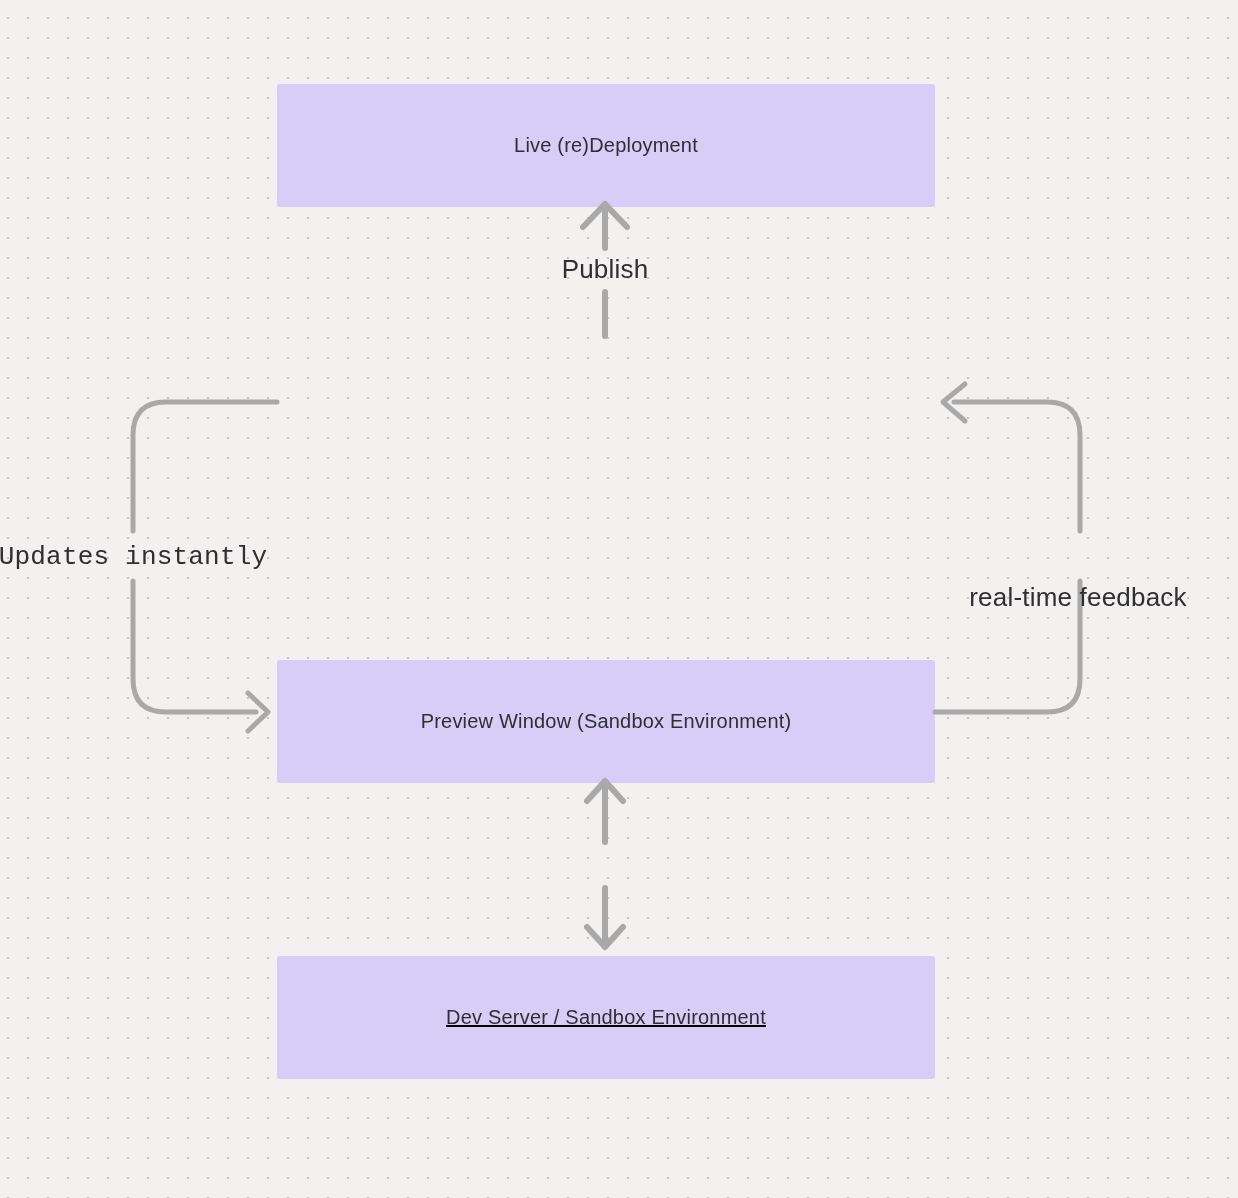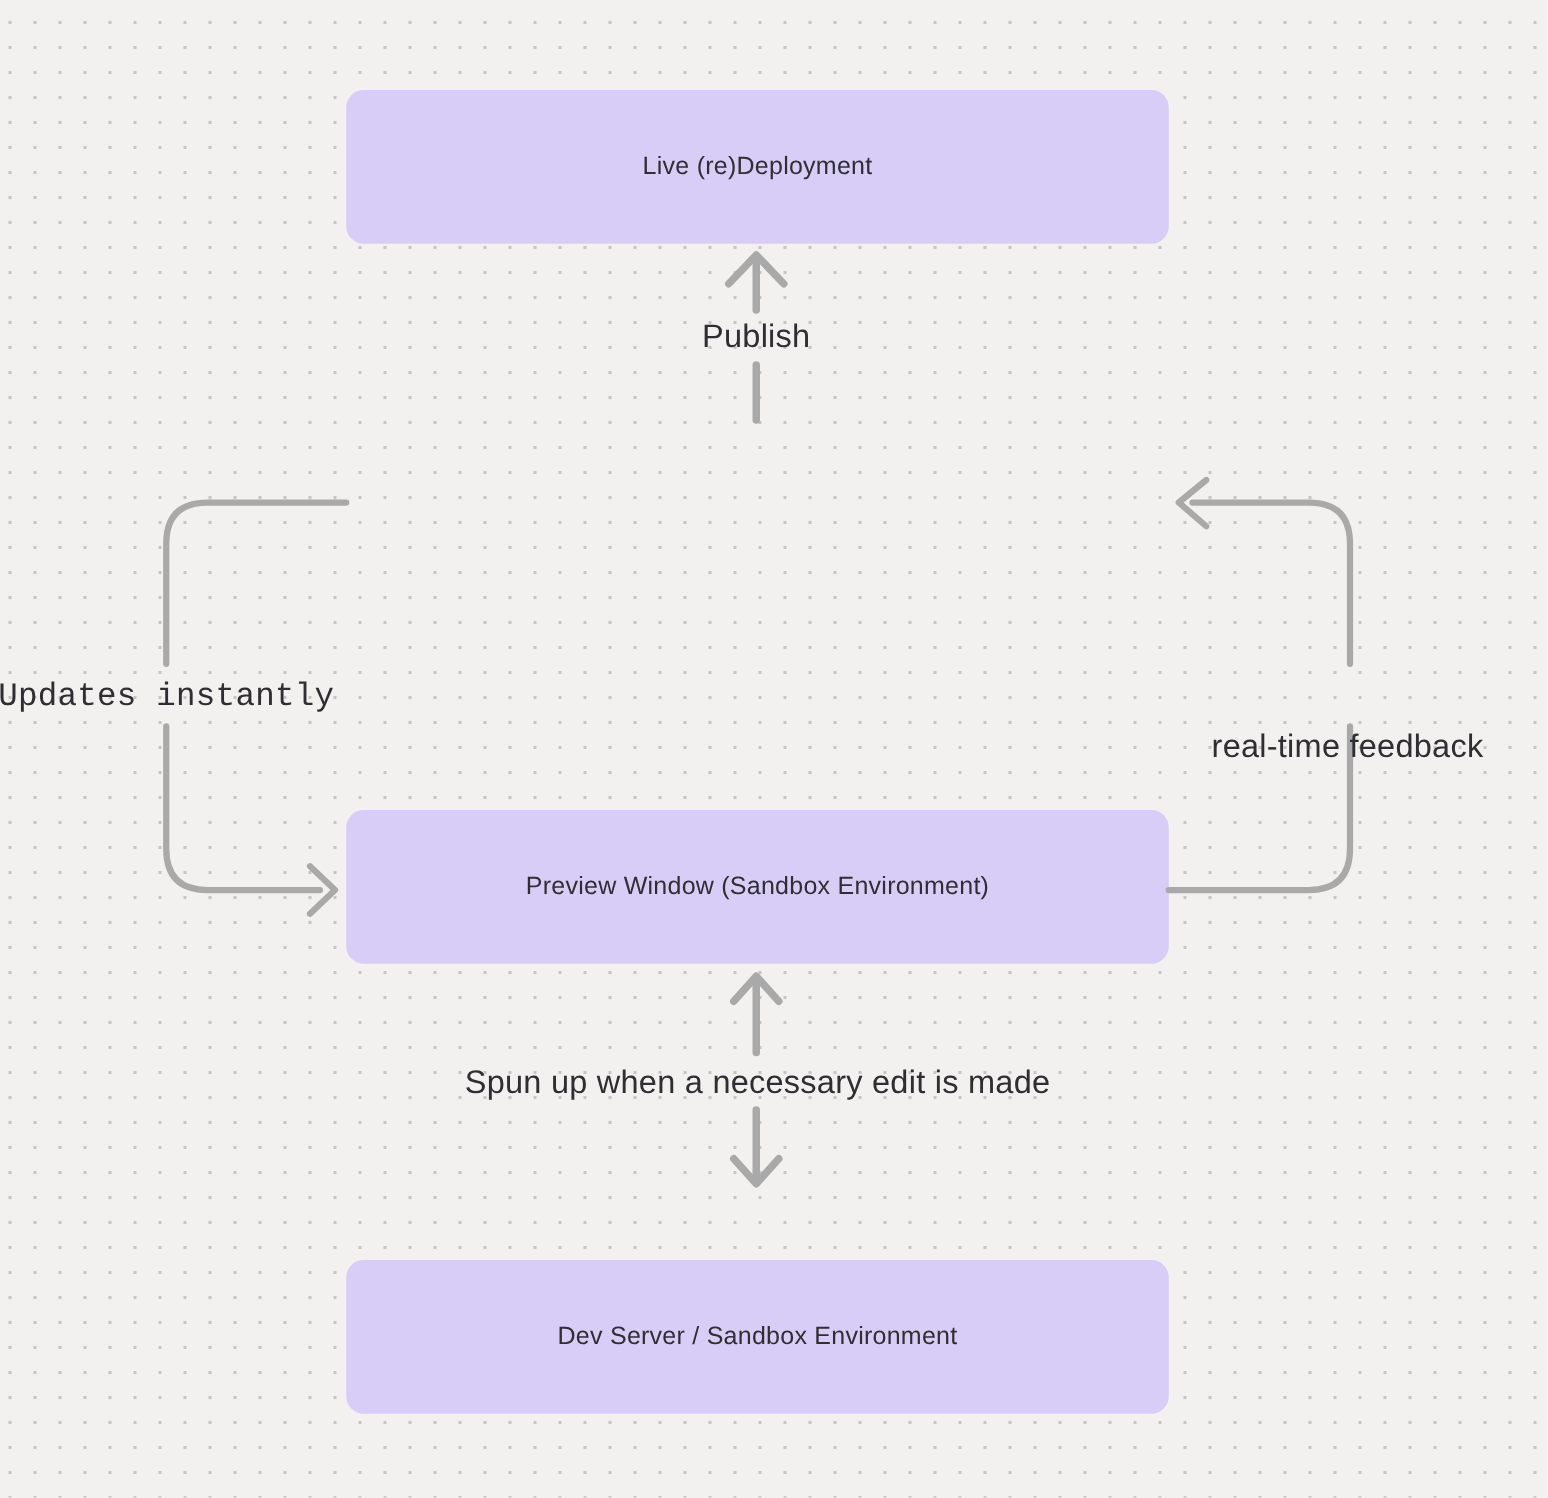--- a/index.html
+++ b/index.html
@@ -13,36 +13,37 @@
     background-size: 20px 20px;
     background-position: -2px 8px;
     font-family: "Liberation Sans", sans-serif;
   }
   .node {
     position: absolute;
     left: 277px;
     width: 658px;
     height: 123px;
     background: var(--node-fill, #d7cdf6);
-    border-radius: 14px;
+    border-radius: 2px;
     display: flex;
     align-items: center;
     justify-content: center;
+    margin-top: 12px;
   }
   .node-label {
     font-size: 20px;
     font-weight: 400;
     color: var(--text, #2e2e33);
     letter-spacing: 0.2px;
     text-align: center;
   }
   #node-1 { top: 72px; }
   #node-2 { top: 340px; }
   #node-3 { top: 648px; }
-  #node-4 { top: 1008px; }
+  #node-4 { top: 944px; text-decoration: underline; }
   .overlay {
     position: absolute;
     left: 0; top: 0;
     pointer-events: none;
   }
   .connector path {
     fill: none;
     stroke: var(--arrow, #a9a9aa);
     stroke-width: 5;
     stroke-linecap: round;
@@ -105,15 +106,14 @@
 
     <g class="connector thick">
       <path d="M605 888 V943"></path>
       <path d="M587 927 L605 947 L623 927"></path>
     </g>
   </svg>
 
   <div class="edge-label" id="label-publish">Publish</div>
   <div class="edge-label" id="label-updates">Updates instantly</div>
   <div class="edge-label" id="label-feedback">real-time feedback</div>
-  <div class="edge-label" id="label-spunup">Spun up when a necessary edit is made</div>
 
 </div>
 
 </body></html>

